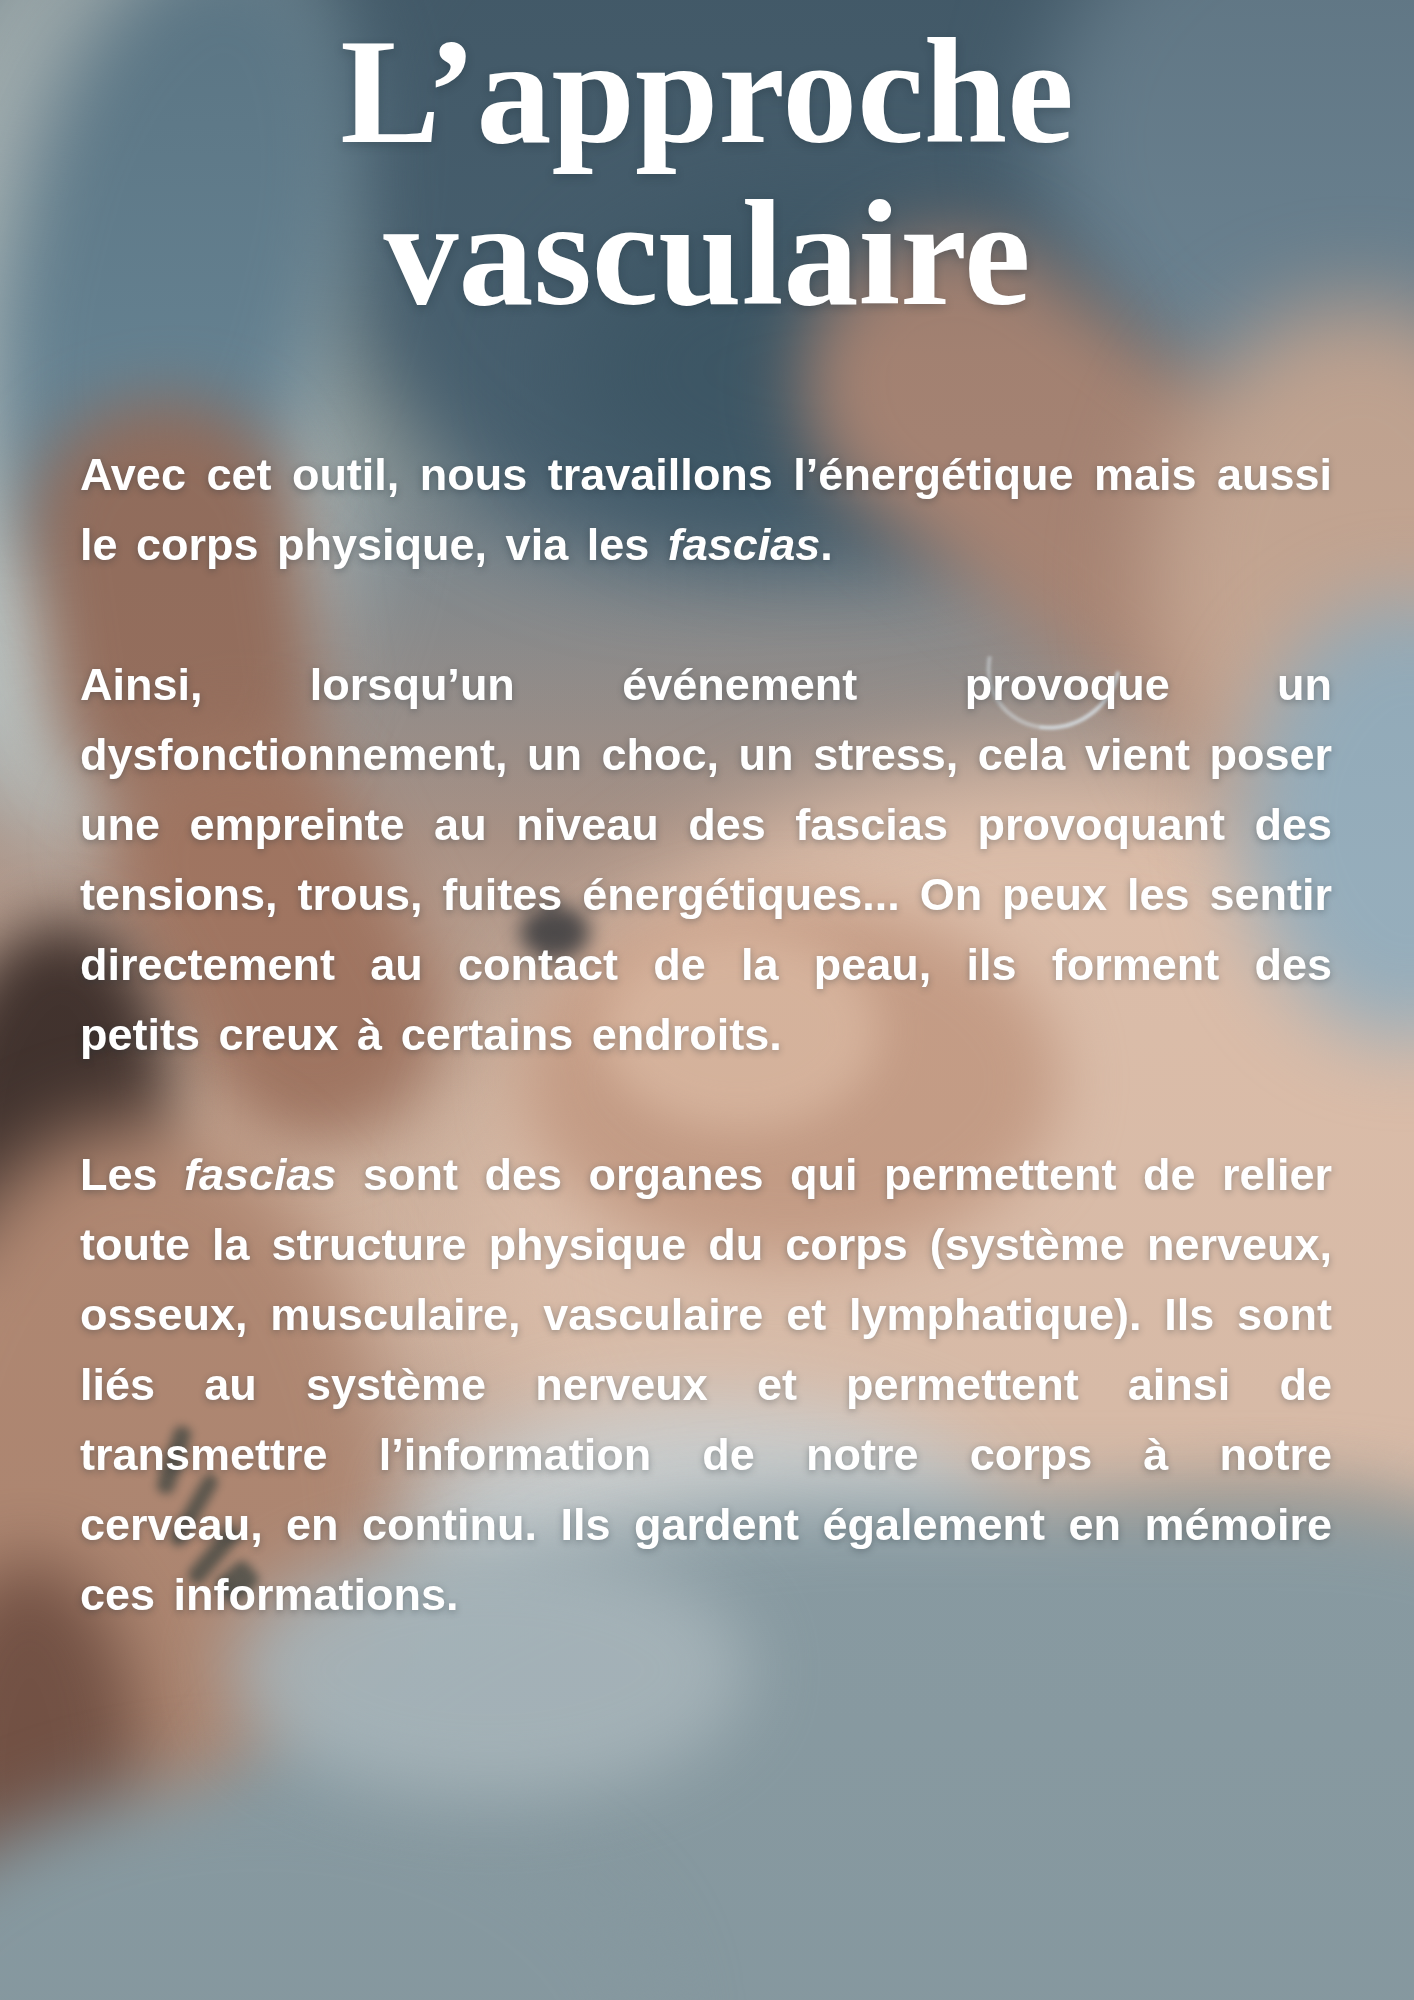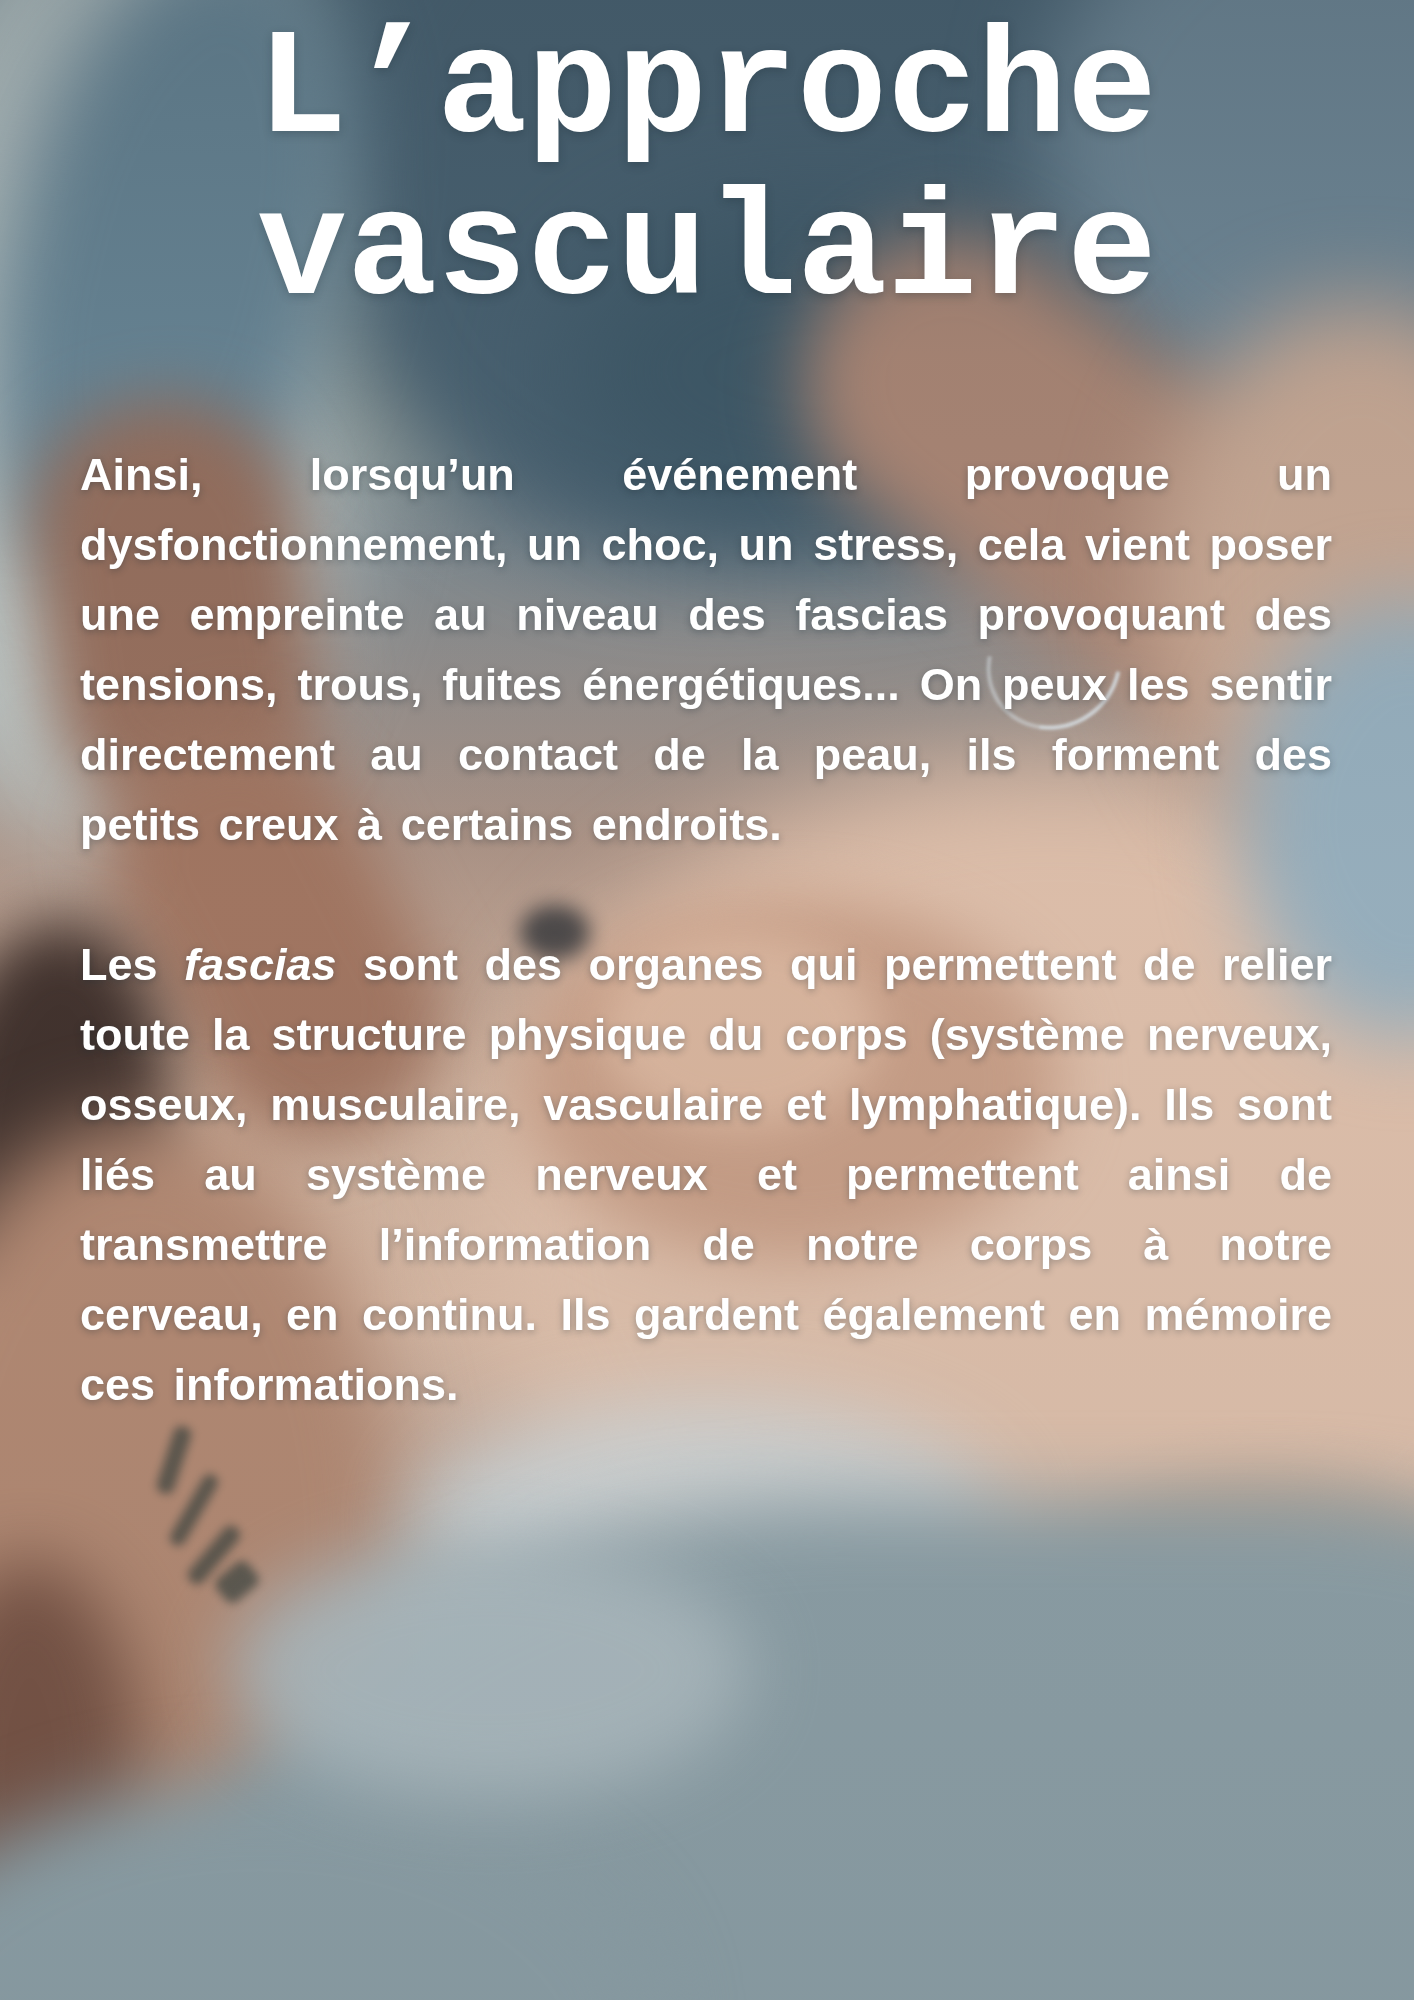--- a/index.html
+++ b/index.html
@@ -57,21 +57,21 @@
     position:absolute;inset:0;
     background:linear-gradient(180deg,
       rgba(44,62,74,.30) 0%, rgba(44,62,74,.16) 18%,
       rgba(70,72,78,.10) 45%, rgba(52,66,74,.14) 100%);
   }
 
   .content{position:absolute;inset:0;}
   h1.title{
     position:absolute;left:0;right:0;top:10px;margin:0;
     text-align:center;color:#ffffff;
-    font-family:Liberation Mono, monospace;
+    font-family:Liberation Serif, serif;
     font-weight:700;font-size:150px;line-height:162px;
     text-shadow:0 3px 10px rgba(20,35,45,.25);
   }
   h1.title .title-line{display:block;}
 
   .body-text{
     position:absolute;left:80px;right:82px;top:440px;
     color:#ffffff;
     font-size:45px;line-height:70px;font-weight:bold;
     text-align:justify;text-align-last:left;
@@ -119,20 +119,21 @@
 
   <div class="overlay"></div>
 
   <div class="content">
     <h1 class="title">
       <span class="title-line">L’approche</span>
       <span class="title-line">vasculaire</span>
     </h1>
 
     <div class="body-text">
+      <p><span>Avec cet outil, nous travaillons l’énergétique mais aussi le corps physique, via les </span><em>fascias</em><span>.</span></p>
 
       <p><span>Ainsi, lorsqu’un événement provoque un dysfonctionnement, un choc, un stress, cela vient poser une empreinte au niveau des fascias provoquant des tensions, trous, fuites énergétiques... On peux les sentir directement au contact de la peau, ils forment des petits creux à certains endroits.</span></p>
 
       <p><span>Les </span><em>fascias</em><span> sont des organes qui permettent de relier toute la structure physique du corps (système nerveux, osseux, musculaire, vasculaire et lymphatique). Ils sont liés au système nerveux et permettent ainsi de transmettre l’information de notre corps à notre cerveau, en continu. Ils gardent également en mémoire ces informations.</span></p>
 
     </div>
   </div>
 
 </div>
 

